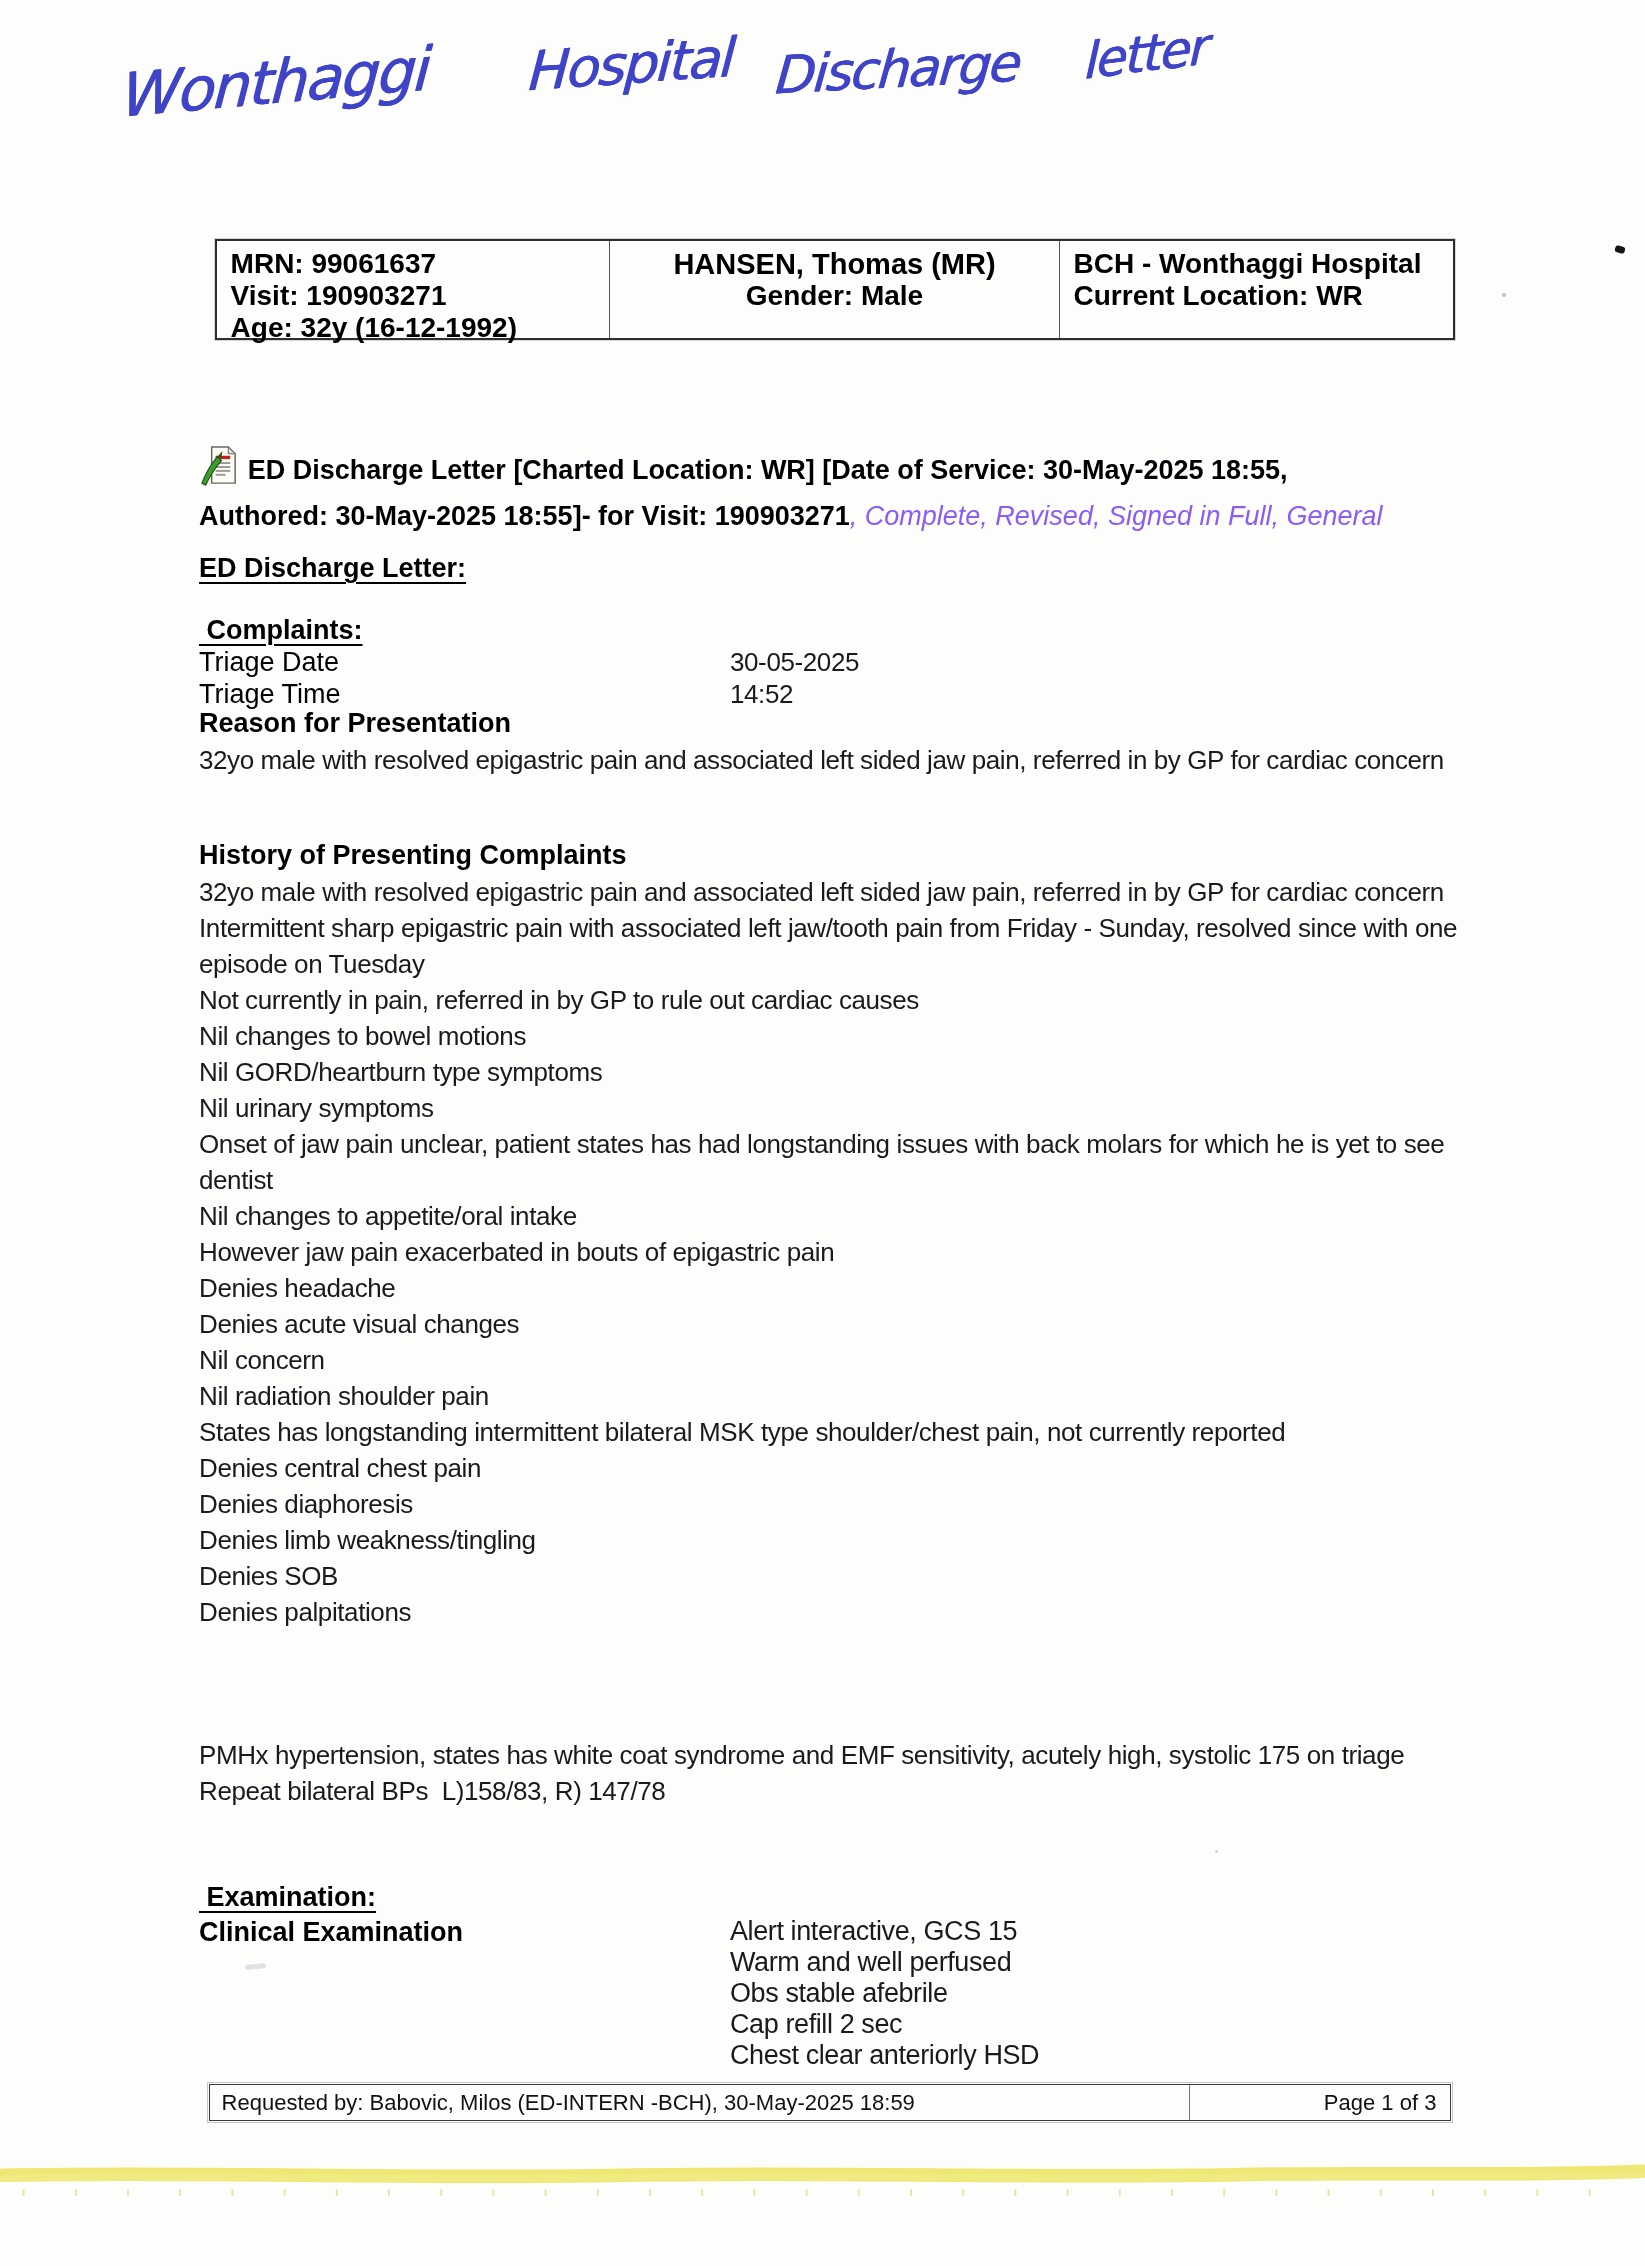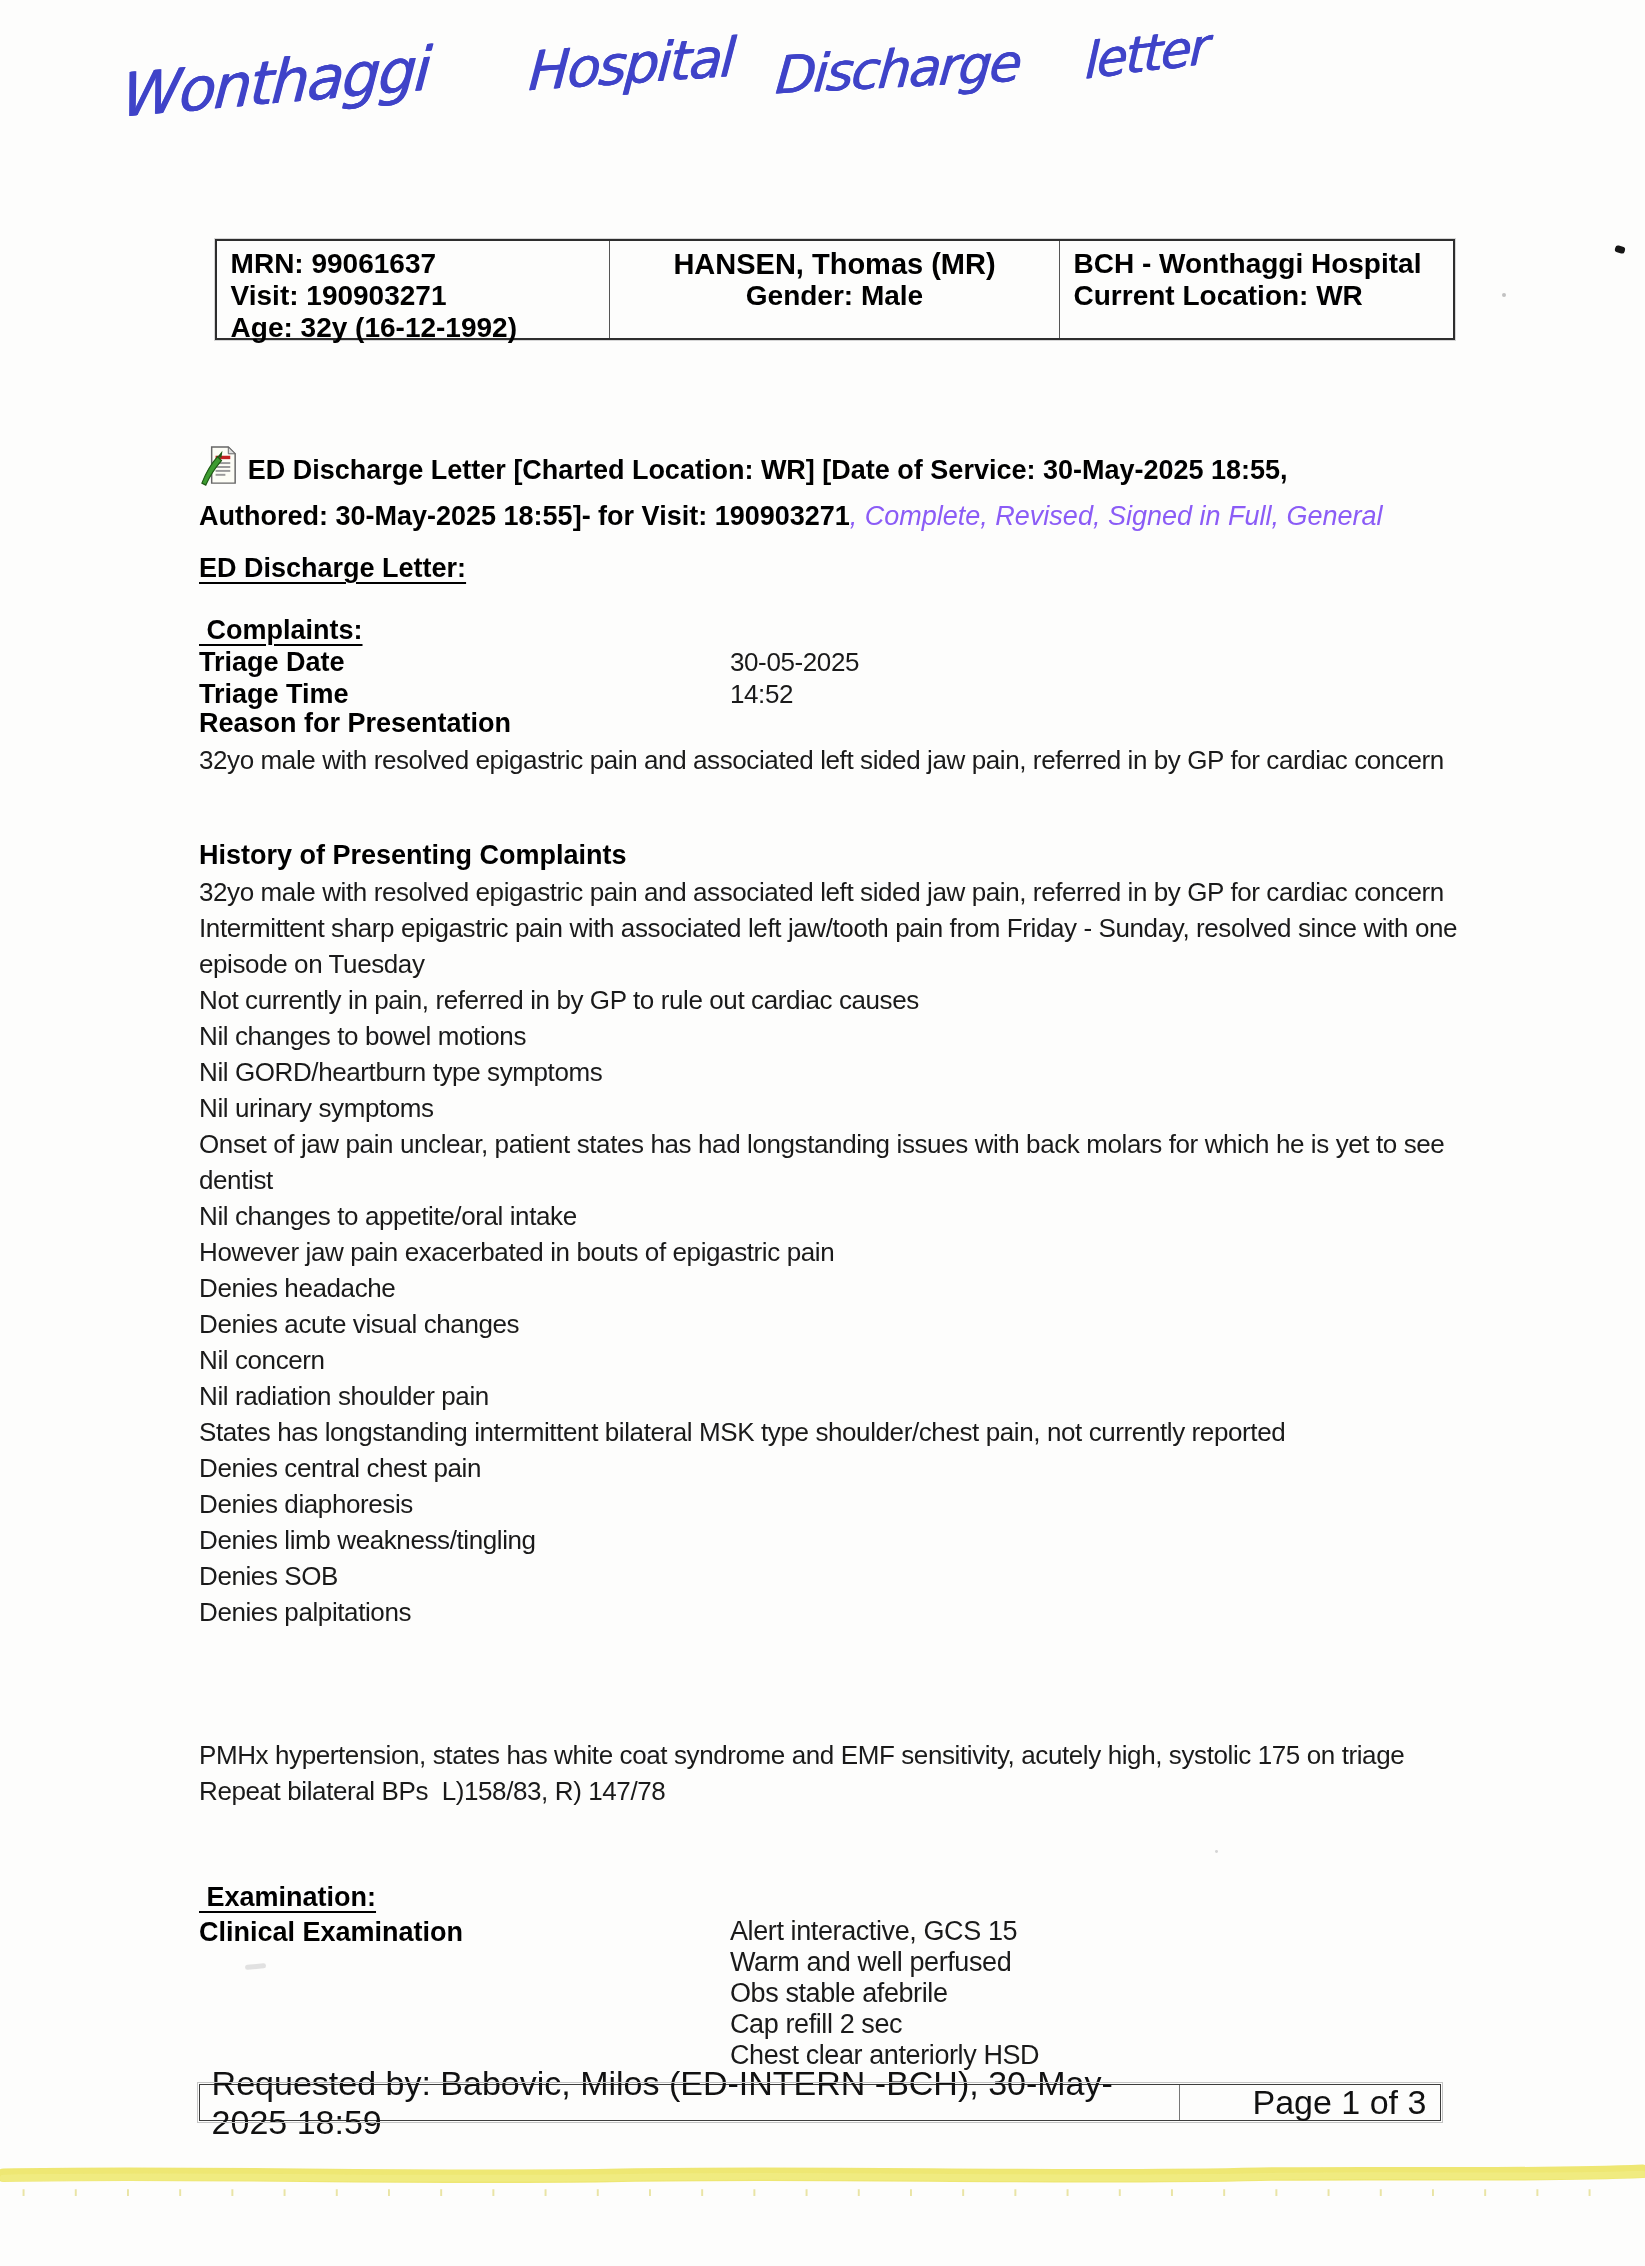--- a/index.html
+++ b/index.html
@@ -44,40 +44,40 @@
   .doc-icon{display:inline-block;vertical-align:-9.7px;margin-right:7.8px;}
   .heading{
     font-size:27px;line-height:33px;font-weight:bold;color:#000;
     text-decoration:underline;text-decoration-thickness:2.4px;text-underline-offset:4.9px;
     white-space:pre;
   }
   .h-letter{top:552px;}
   .h-complaints{top:614px;}
   .h-exam{top:1881px;}
   .row{font-size:27px;line-height:32px;}
-  .row .lbl{display:inline-block;width:531px;font-weight:bold;color:#000;}
+  .row .lbl{display:inline-block;width:531px;font-weight:normal;color:#000;}
   .r-tdate{top:644px;}
   .r-ttime{top:676px;}
   .h-reason{top:708px;font-size:27px;font-weight:bold;color:#000;}
   .h-history{top:840px;font-size:27px;font-weight:bold;color:#000;}
   .reason-para{top:742px;width:1261px;}
   .history-para{top:874px;width:1261px;}
   .pmhx-para{top:1737px;width:1261px;}
   .pmhx-para p{white-space:pre-wrap;}
   .exam-row{top:1916px;width:1261px;}
   .exam-label{display:inline-block;width:531px;vertical-align:top;
     font-size:27px;font-weight:bold;color:#000;line-height:32px;}
   .exam-values{display:inline-block;vertical-align:top;font-size:27px;line-height:31px;
     letter-spacing:-0.4px;color:#1a1a1a;}
   
   .footer{
-    position:absolute;left:199px;top:2084px;width:1242px;height:37px;
+    position:absolute;left:209px;top:2084px;width:1242px;height:37px;
     display:flex;border:1.9px solid #3c3c3c;box-sizing:border-box;
     outline:1px solid #c4c4c4;outline-offset:1.9px;
-    font-size:34px;color:#111;
+    font-size:22px;color:#111;
   }
   .f-left{width:79%;border-right:1.9px solid #777;display:flex;align-items:center;
     padding-left:11.6px;box-sizing:border-box;}
   .f-right{width:21%;display:flex;align-items:center;justify-content:flex-end;
     padding-right:13.6px;box-sizing:border-box;}
   
   .hl-svg{position:absolute;left:0;top:2152px;}
   
   .speck{position:absolute;}
   .sp1{left:1615px;top:246px;width:9.7px;height:6.8px;background:#161616;border-radius:2.9px;transform:rotate(15deg);}

